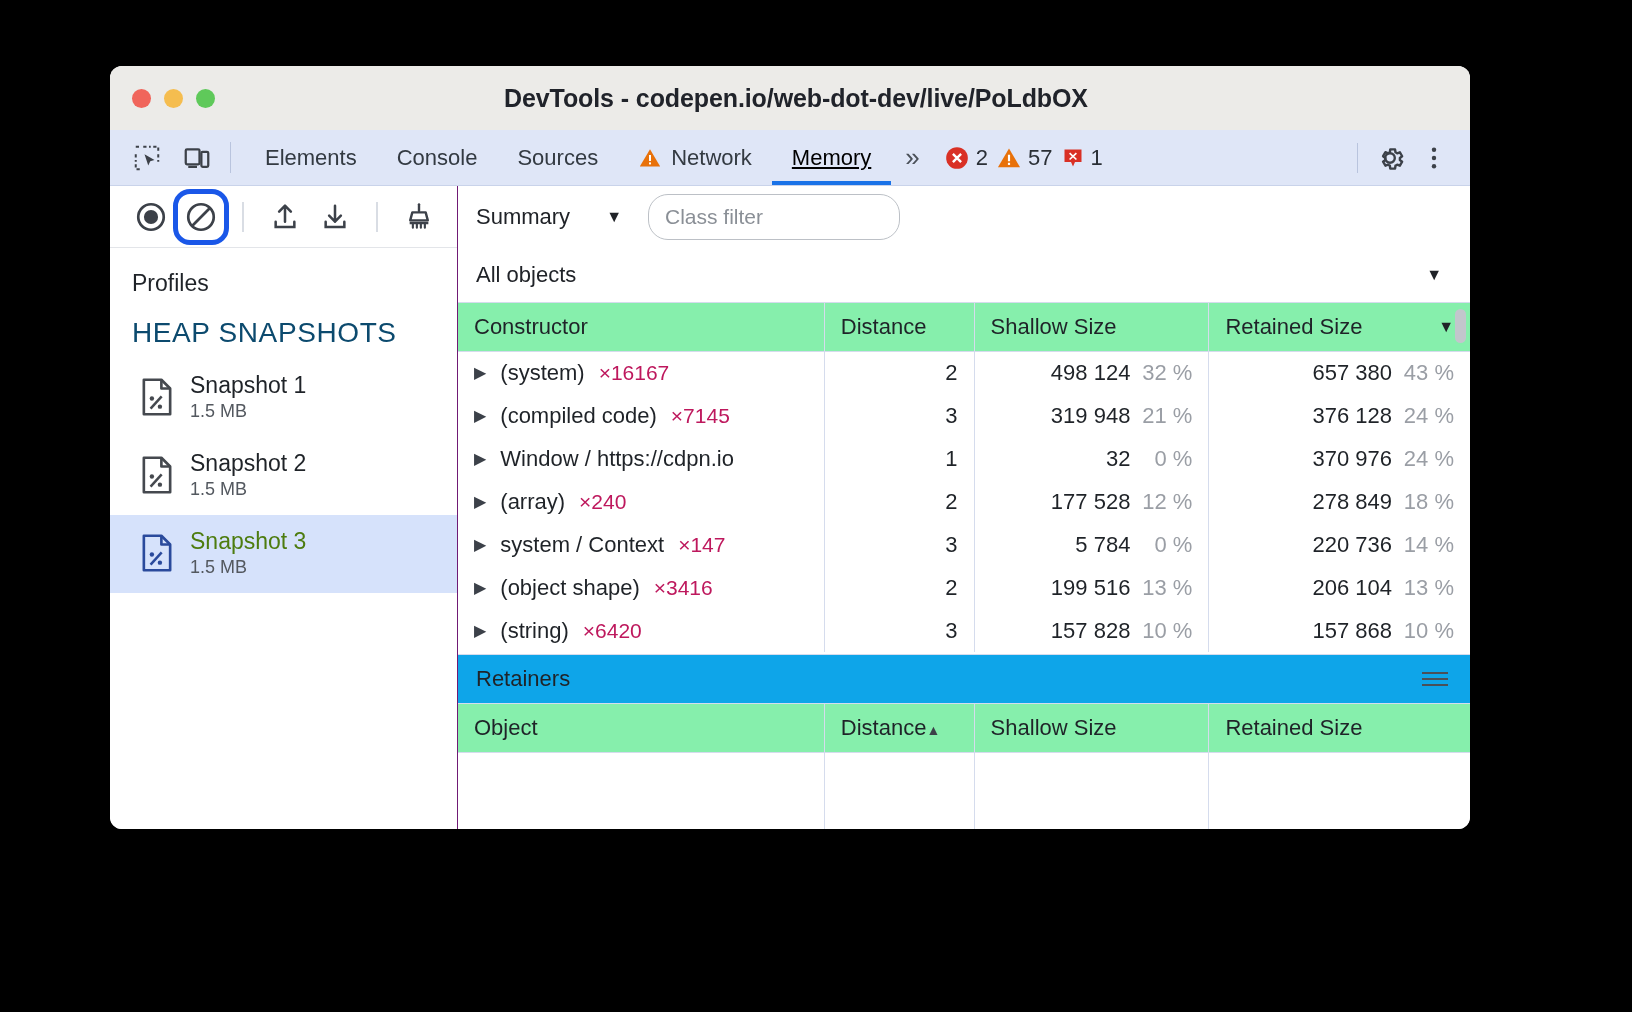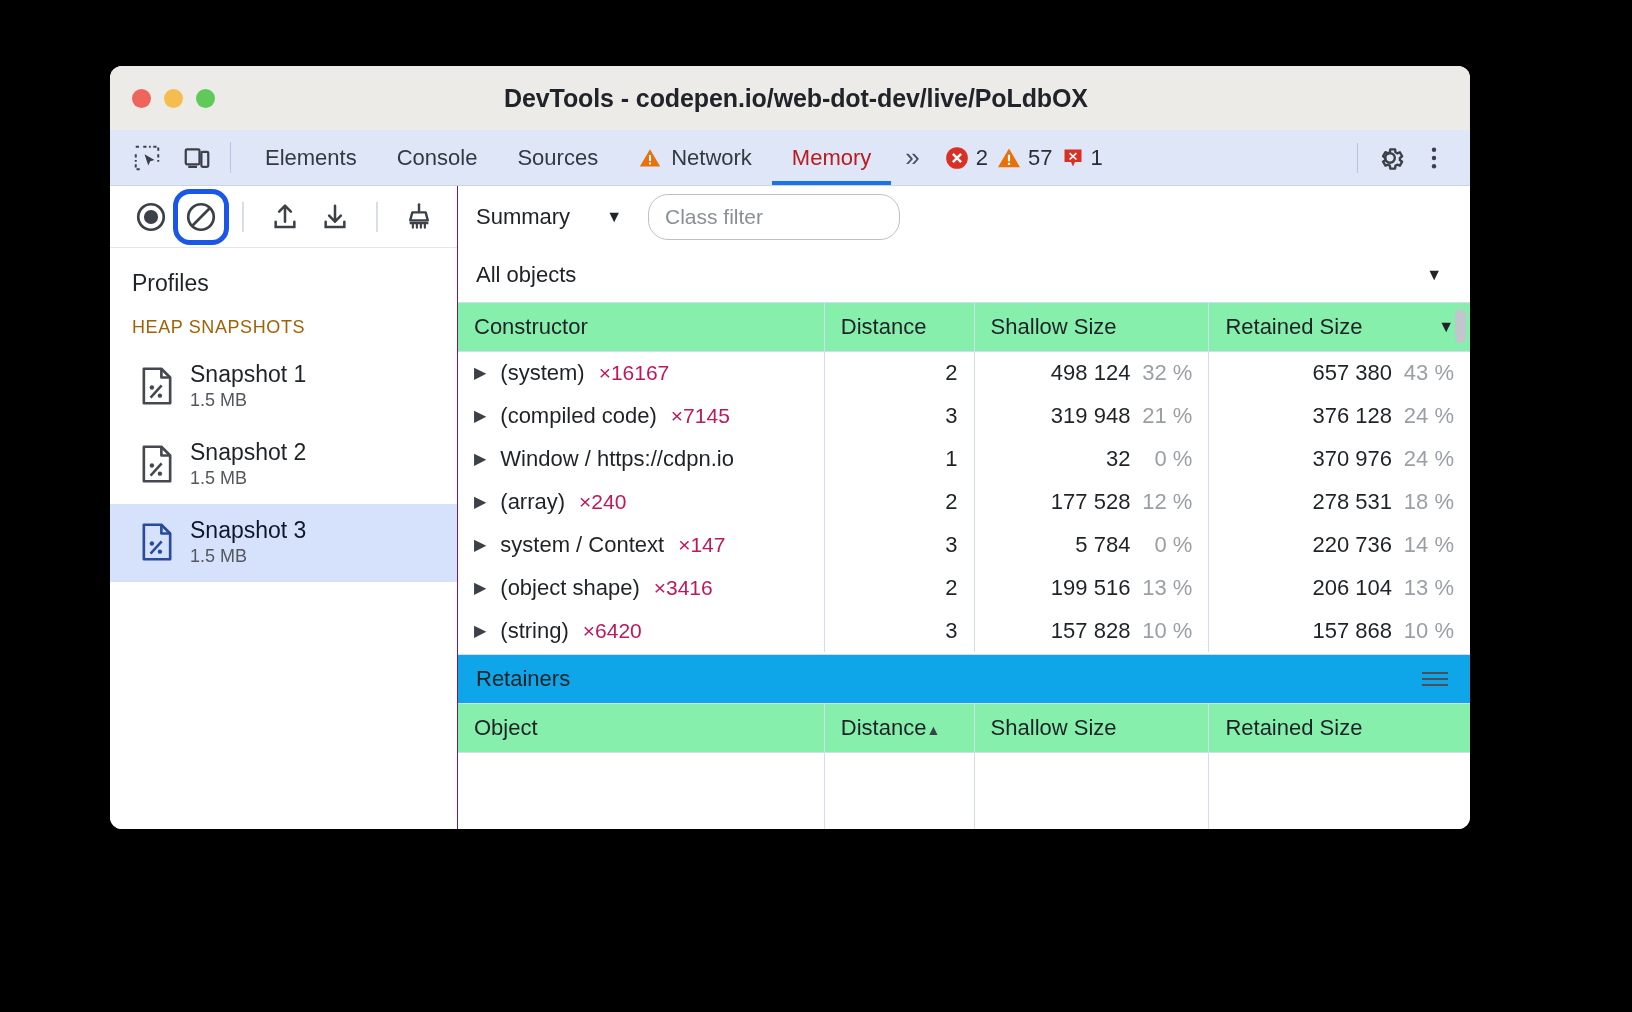--- a/index.html
+++ b/index.html
@@ -57,21 +57,21 @@
   .tabs { display: flex; align-items: stretch; margin-left: 8px; }
   .tab {
     display: flex; align-items: center; gap: 9px;
     padding: 0 20px;
     font-size: 22px;
     color: #333a42;
     cursor: pointer;
     position: relative;
     white-space: nowrap;
   }
-  .tab.active { color: #b91c1c; }
+  .tab.active { color: #000000; text-decoration: underline; }
   .tab.active::after {
     content: ""; position: absolute; left: 0; right: 0; bottom: 0;
     height: 4px; background: #1a73e8;
   }
   .more-tabs { display:flex; align-items:center; padding: 0 14px; font-size: 26px; color: #4a5058; cursor: pointer; }
   .counters { display: flex; align-items: center; gap: 8px; padding: 0 10px; font-size: 22px; color: #2a2f36; }
   .counter { display: flex; align-items: center; gap: 6px; cursor: pointer; }
   .right-tools { margin-left: auto; display: flex; align-items: center; gap: 4px; padding-right: 16px; }
   .rt-btn { width: 40px; height: 40px; display:flex; align-items:center; justify-content:center; cursor: pointer; }
   .vbar { width: 1px; height: 30px; background: #b9c4de; margin: 0 8px; }
@@ -99,32 +99,32 @@
     outline: 5px solid #1a57e8;
     border-radius: 12px;
     background: #fff;
   }
   .st-sep { width: 2px; height: 30px; background: #d9dde4; margin: 0 14px; }
   .profiles-title {
     font-size: 23px; color: #1f2328;
     padding: 22px 0 12px 22px;
   }
   .section-label {
-    font-size: 18px; color: #a16207;
+    font-size: 28px; color: #0c4a6e;
     letter-spacing: 0.6px;
     padding: 8px 0 10px 22px;
   }
   .snap {
     display: flex; align-items: center; gap: 16px;
     padding: 10px 0 12px 30px;
     cursor: pointer;
     height: 78px;
   }
   .snap.selected { background: #d6e2fb; }
-  .snap.selected .snap-name { color: #0f172a; text-align: right; }
+  .snap.selected .snap-name { color: #4d7c0f; text-align: right; }
   .snap-text { display: flex; flex-direction: column; line-height: 1.12; }
   .snap-name { font-size: 23px; color: #1f2328; }
   .snap-size { font-size: 18px; color: #53585f; margin-top: 2px; }
   
   .main { flex: 1 1 auto; display: flex; flex-direction: column; min-width: 0; background: #fff; }
   .main-toolbar {
     height: 62px; flex: 0 0 62px;
     display: flex; align-items: center; gap: 12px;
     padding-left: 18px;
   }
@@ -483,21 +483,21 @@
             <tr>
               <td>
                   <span class="ctor">
                     <span class="tri">▶</span>
                     <span>(array)</span>
                     <span class="count">×240</span>
                   </span>
                 </td>
               <td class="num">2</td>
               <td class="num"><span>177 528</span><span class="pct">12 %</span></td>
-              <td class="num"><span>278 531</span><span class="pct">18 %</span></td>
+              <td class="num"><span>278 849</span><span class="pct">18 %</span></td>
             </tr>
             <tr>
               <td>
                   <span class="ctor">
                     <span class="tri">▶</span>
                     <span>system / Context</span>
                     <span class="count">×147</span>
                   </span>
                 </td>
               <td class="num">3</td>

